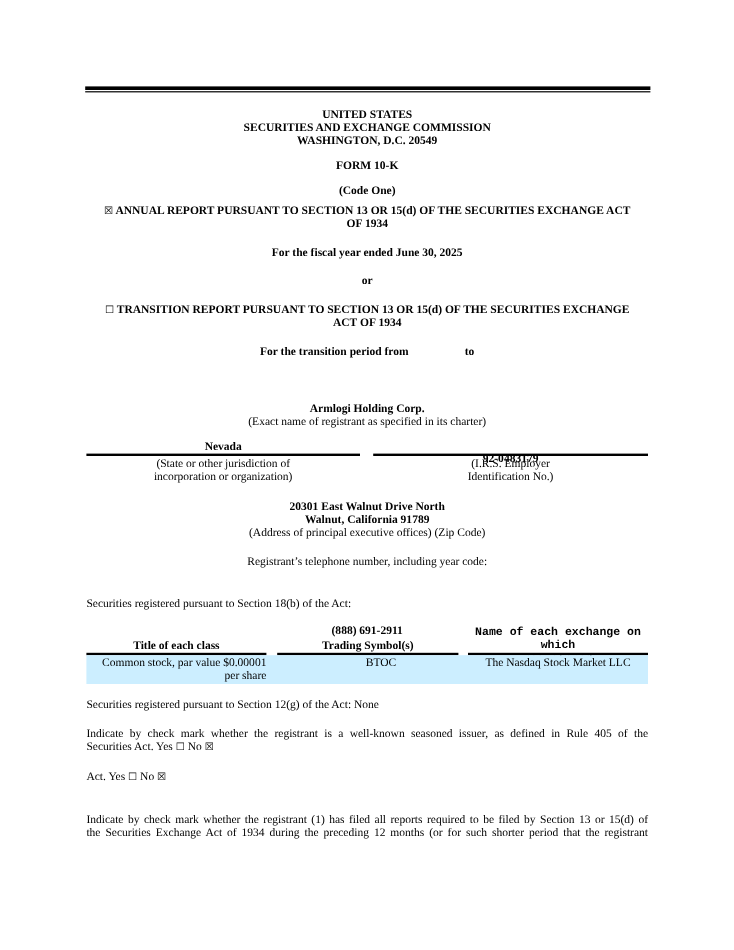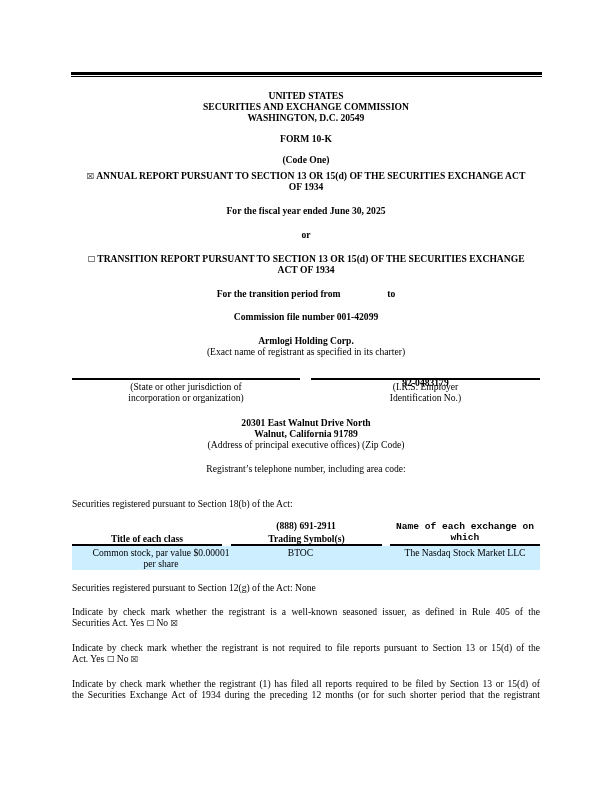--- a/index.html
+++ b/index.html
@@ -128,79 +128,78 @@
     <span>TRANSITION REPORT PURSUANT TO SECTION 13 OR 15(d) OF THE SECURITIES EXCHANGE</span>
   </div>
   <div class="center b" style="top:264px;">ACT OF 1934</div>
 
   <div class="center b" style="top:288px;">
     <span>For the transition period from</span>
     <span style="display:inline-block; width:42px;"></span>
     <span>to</span>
   </div>
 
-  <div class="center b" style="top:311px;">Commission file number 001-42099</div>
 
   <div class="center b" style="top:335px;">Armlogi Holding Corp.</div>
   <div class="center" style="top:346px;">(Exact name of registrant as specified in its charter)</div>
 
+  <div class="half b" style="left:72px; width:228px; top:367px;">Nevada</div>
   <div class="half b" style="left:311px; width:229px; top:377px;">92-0483179</div>
   <div class="rule-seg" style="left:72px; width:228px;"></div>
   <div class="rule-seg" style="left:311px; width:229px;"></div>
   <div class="half" style="left:311px; width:229px; top:381px;">
     <div>(I.R.S. Employer</div>
     <div>Identification No.)</div>
   </div>
   <div class="half" style="left:72px; width:228px; top:381px;">
     <div>(State or other jurisdiction of</div>
     <div>incorporation or organization)</div>
   </div>
 
   <div class="center b" style="top:417px;">20301 East Walnut Drive North</div>
   <div class="center b" style="top:428px;">Walnut, California 91789</div>
   <div class="center" style="top:439px;">(Address of principal executive offices) (Zip Code)</div>
 
-  <div class="center" style="top:463px;">Registrant’s telephone number, including area code:</div>
+  <div class="center" style="top:463px;">Registrant’s telephone number, including year code:</div>
   <div class="center b" style="top:474px;margin-top:46px;">(888) 691-2911</div>
 
   <div class="para" style="top:498px;">Securities registered pursuant to Section 18(b) of the Act:</div>
 
   <div class="tbl-hdr" style="left:72px; width:150px; top:533px;">Title of each class</div>
   <div class="tbl-hdr" style="left:231px; width:151px; top:533px;">Trading Symbol(s)</div>
   <div class="tbl-hdr" style="left:390px; width:150px; top:521px;font-family:Liberation Mono, monospace;">
     <div>Name of each exchange on which</div>
     <div>registered</div>
   </div>
   <div class="tbl-rule" style="left:72px; width:150px;"></div>
   <div class="tbl-rule" style="left:231px; width:151px;"></div>
   <div class="tbl-rule" style="left:390px; width:150px;"></div>
 
   <div class="tbl-row-bg"></div>
-  <div class="tbl-cell" style="left:86px; width:150px;">
+  <div class="tbl-cell" style="left:72px; width:150px;text-align:right;">
     <div>Common stock, par value $0.00001</div>
     <div>per share</div>
   </div>
-  <div class="tbl-cell" style="left:225px; width:151px;">BTOC</div>
+  <div class="tbl-cell" style="left:242px; width:151px;">BTOC</div>
   <div class="tbl-cell" style="left:390px; width:150px;">The Nasdaq Stock Market LLC</div>
 
   <div class="para" style="top:582px;">Securities registered pursuant to Section 12(g) of the Act: None</div>
 
   <div class="para" style="top:606px;">
     <span class="jline">Indicate by check mark whether the registrant is a well-known seasoned issuer, as defined in Rule 405 of the</span>
     <span class="lastline">
       <span>Securities Act.</span>
       <span>Yes</span>
       <span class="chk">☐</span>
       <span>No</span>
       <span class="chk">☒</span>
     </span>
   </div>
 
   <div class="para" style="top:642px;">
-    <span class="jline">Indicate by check mark whether the registrant is not required to file reports pursuant to Section 13 or 15(d) of the</span>
     <span class="lastline">
       <span>Act.</span>
       <span>Yes</span>
       <span class="chk">☐</span>
       <span>No</span>
       <span class="chk">☒</span>
     </span>
   </div>
 
   <div class="para" style="top:678px;">

